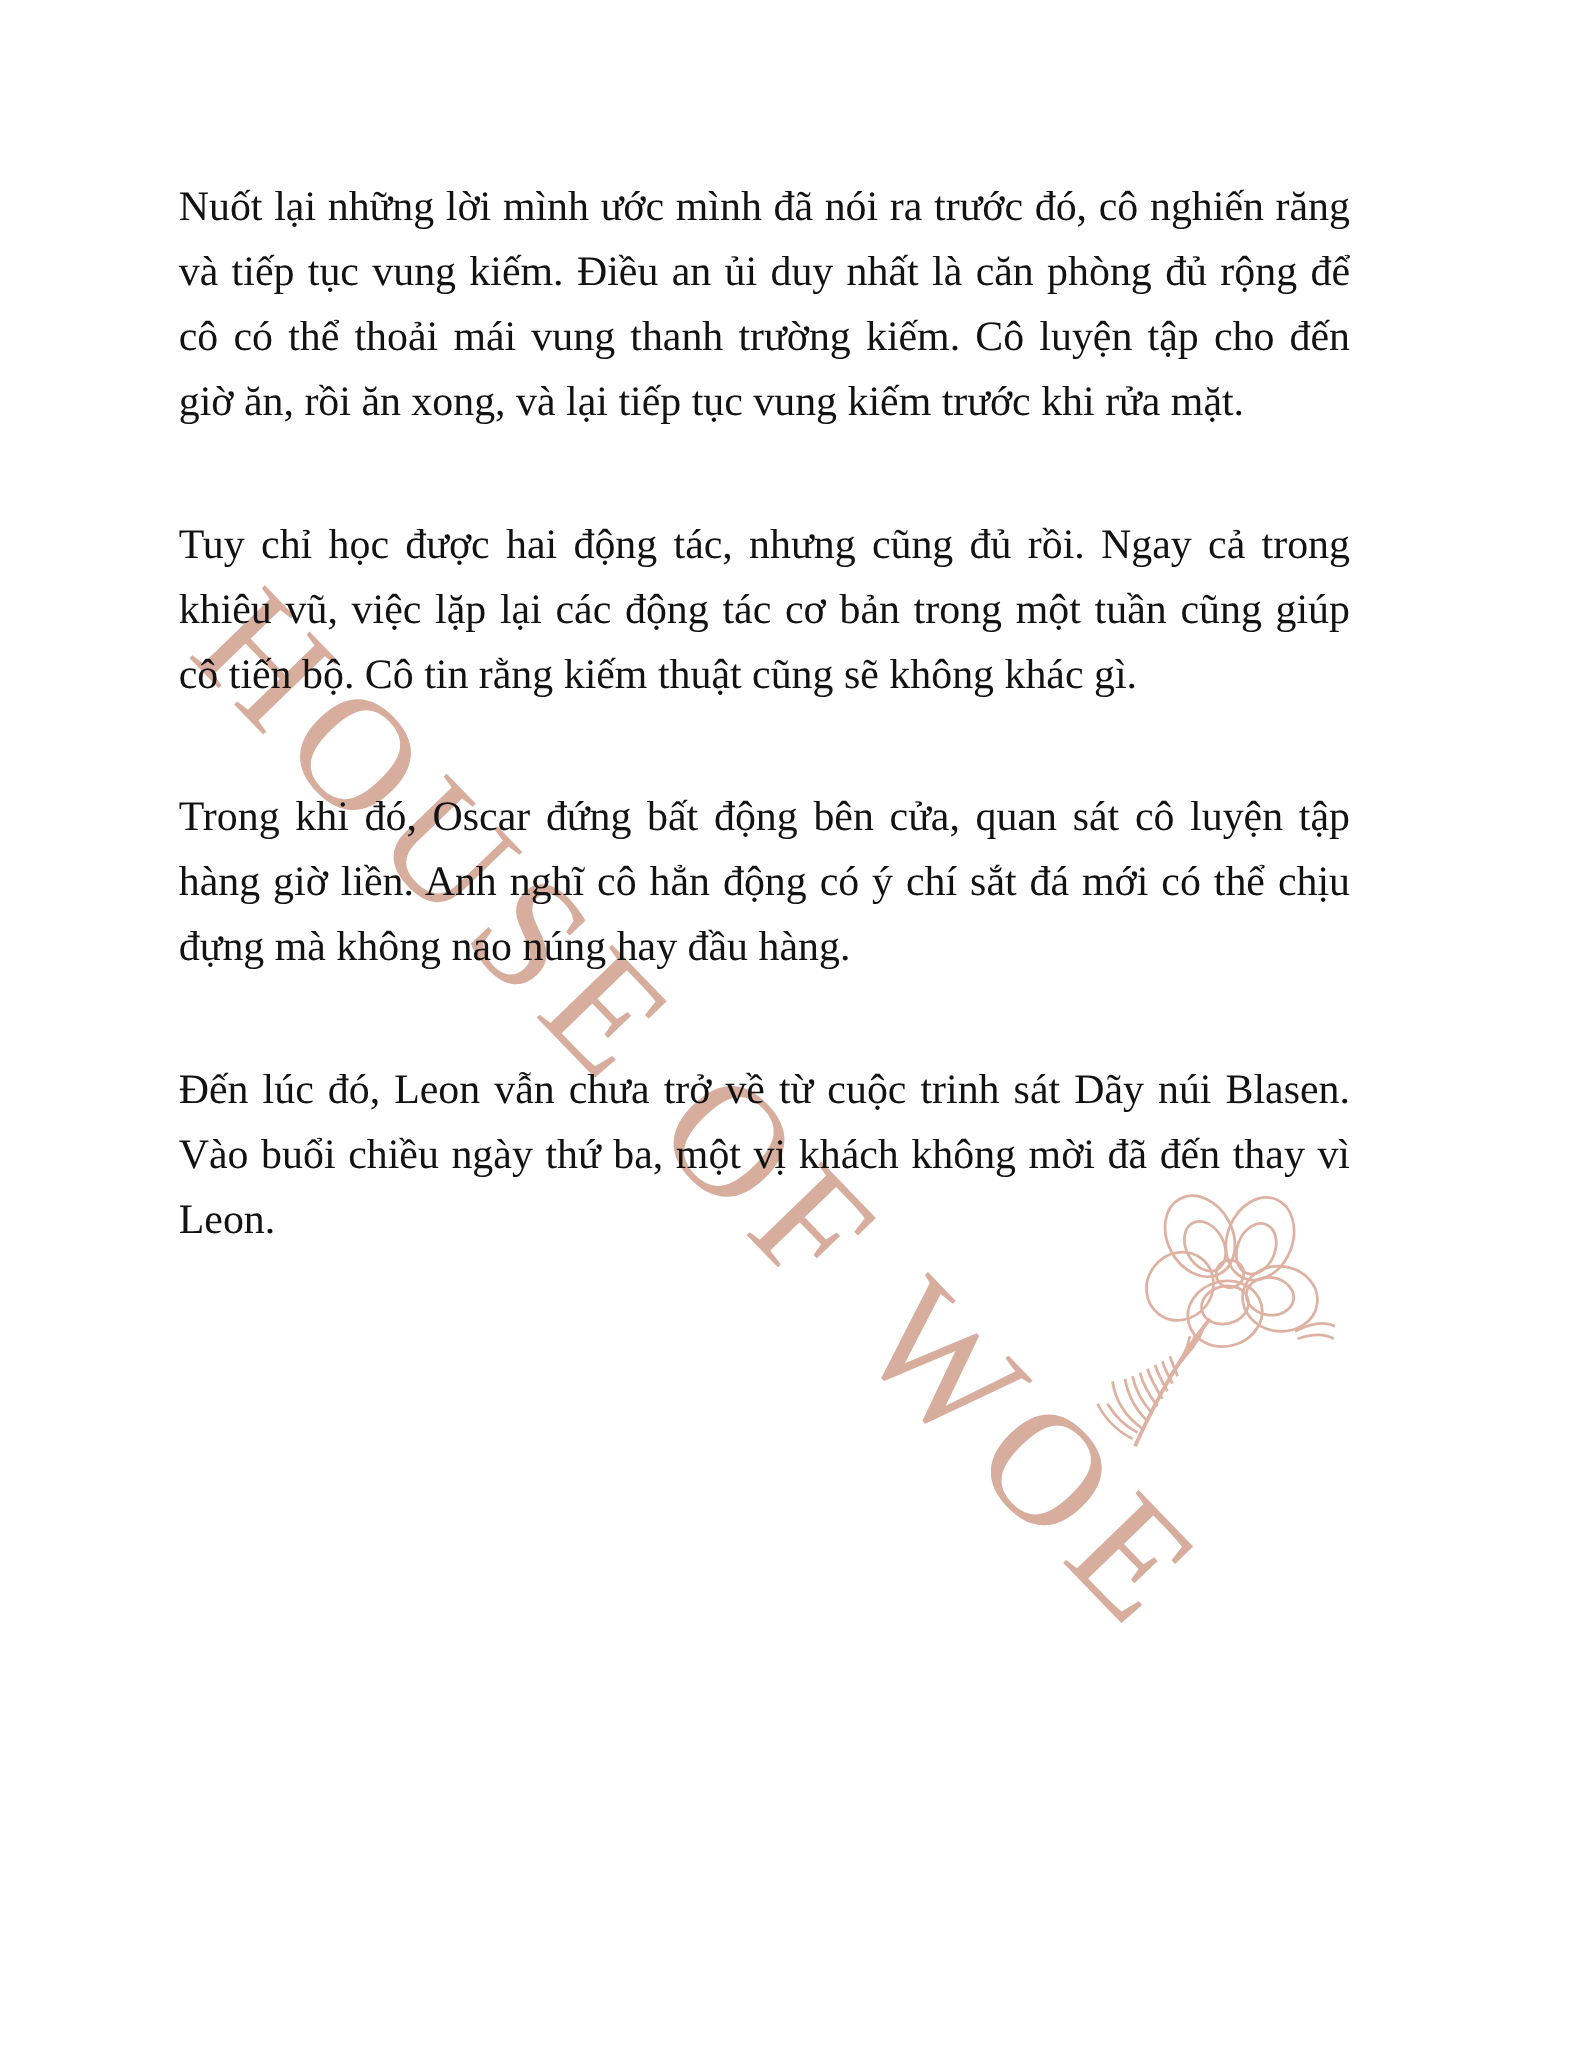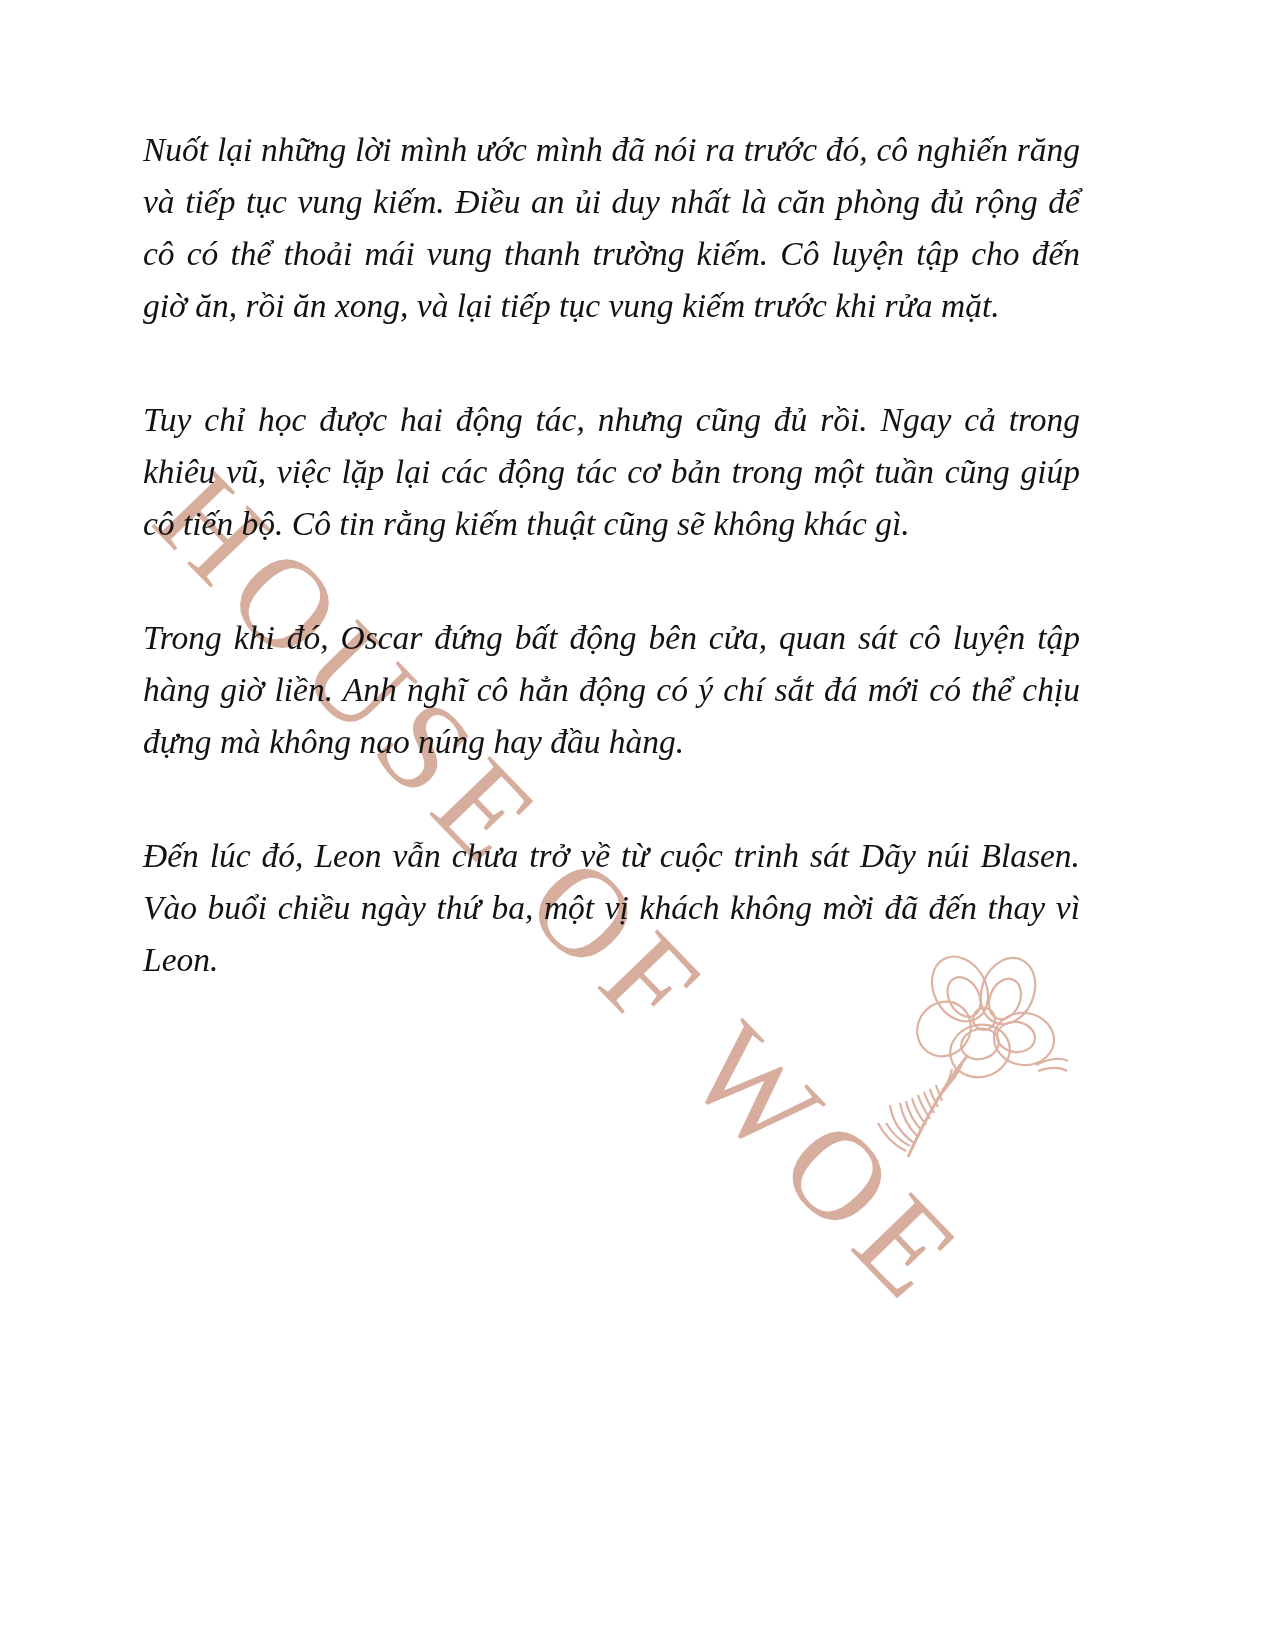--- a/index.html
+++ b/index.html
@@ -49,24 +49,23 @@
     width: 230px;
     height: 260px;
     opacity: 0.85;
   }
   .wm-flower svg { display: block; width: 100%; height: 100%; }
 
   
   .content {
     position: absolute;
     left: 143px;
-    top: 124px;
+    top: 140px;
     width: 937px;
     z-index: 2;
-    font-style: italic;
   }
   p.para {
     margin: 0 0 56px 0;
     font-size: 33.5px;
     line-height: 52px;
     color: #121212;
     text-align: justify;
     text-justify: inter-word;
     font-family: "Liberation Serif", "DejaVu Serif", serif;
     -webkit-font-smoothing: antialiased;

